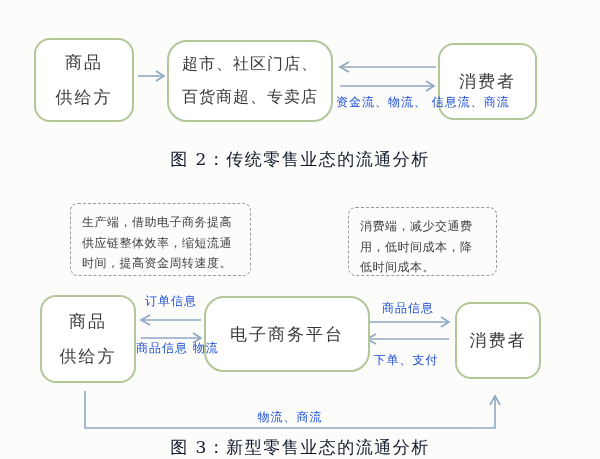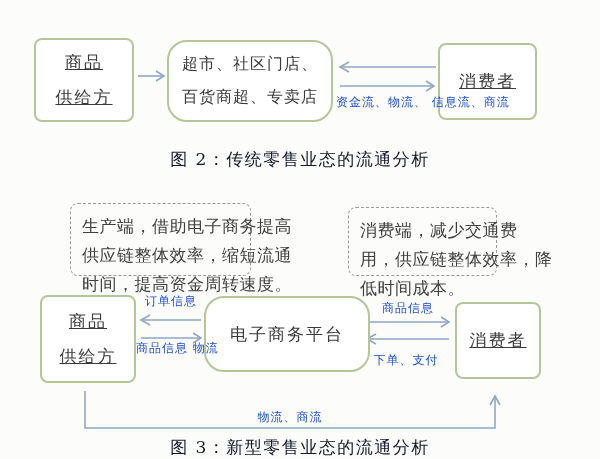--- a/index.html
+++ b/index.html
@@ -8,30 +8,30 @@
     background:#fcfcfb;overflow:hidden;
     font-family:"DejaVu Serif","Liberation Serif",serif;
     color:#3a3a3a;
   }
   .box{
     position:absolute;background:#ffffff;
     border:2px solid #b3c698;
     display:flex;flex-direction:column;align-items:center;justify-content:space-evenly;
     box-sizing:border-box;text-align:center;
   }
-  .box.r16{border-radius:8px;text-decoration:underline;}
+  .box.r16{border-radius:16px;}
   .box.r20{border-radius:20px;}
   .box .bl{display:block;white-space:nowrap;}
   .fs17{font-size:17px;letter-spacing:2px;}
   .fs15{font-size:16px;letter-spacing:1px;}
   .note{
     position:absolute;background:#fcfcfb;
     border:1px dashed #9a9a9a;border-radius:8px;
     box-sizing:border-box;padding:8px 9px 6px 11px;
-    font-size:17px;line-height:1.72;color:#3f3f3f;
+    font-size:12px;line-height:1.72;color:#3f3f3f;
     letter-spacing:0.5px;
   }
   .note .bl{display:block;white-space:nowrap;}
   .lbl{
     position:absolute;font-size:12px;color:#1d4ed8;
     text-align:center;line-height:20px;letter-spacing:1px;white-space:nowrap;
   }
   .caption{
     position:absolute;left:0;width:600px;text-align:center;
     font-size:17px;color:#0f172a;letter-spacing:1.5px;
@@ -110,21 +110,21 @@
   <div class="caption" style="top:148px">图 2：传统零售业态的流通分析</div>
 
   <div class="note" style="left:70px;top:203px;width:181px;height:73px">
     <span class="bl">生产端，借助电子商务提高</span>
     <span class="bl">供应链整体效率，缩短流通</span>
     <span class="bl">时间，提高资金周转速度。</span>
   </div>
 
   <div class="note" style="left:348px;top:207px;width:149px;height:69px">
     <span class="bl">消费端，减少交通费</span>
-    <span class="bl">用，供应链整体效率，降</span>
+    <span class="bl">用，低时间成本，降</span>
     <span class="bl">低时间成本。</span>
   </div>
 
   <div class="box r16" style="left:40px;top:295px;width:96px;height:88px">
     <span class="bl fs17">商品</span>
     <span class="bl fs17">供给方</span>
   </div>
 
   <div class="box r20" style="left:204px;top:296px;width:166px;height:76px">
     <span class="bl fs17">电子商务平台</span>

